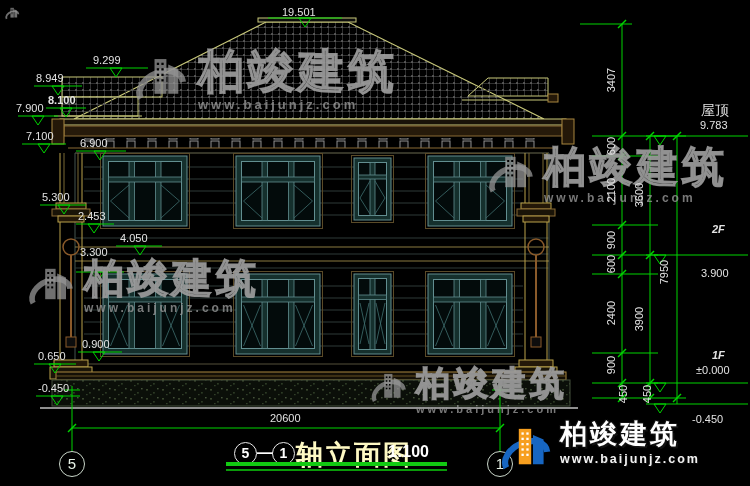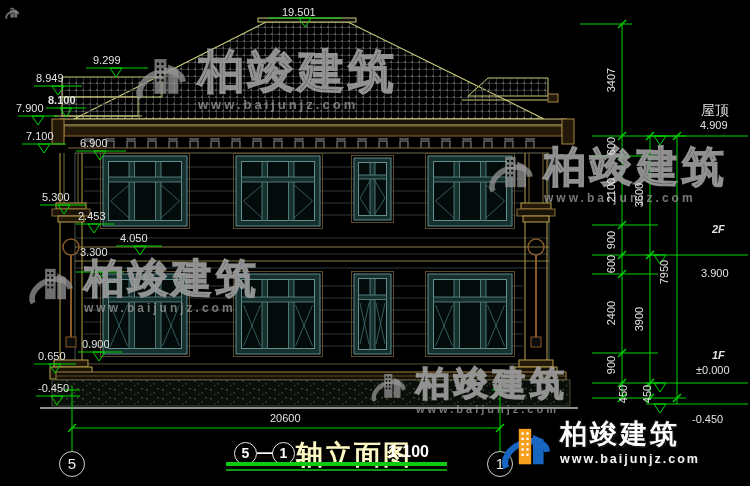--- a/index.html
+++ b/index.html
@@ -337,21 +337,21 @@
   <div class="lbl" style="left:80px;top:137px;">6.900</div>
   <div class="lbl" style="left:42px;top:191px;">5.300</div>
   <div class="lbl" style="left:78px;top:210px;">2.453</div>
   <div class="lbl" style="left:120px;top:232px;">4.050</div>
   <div class="lbl" style="left:80px;top:246px;">3.300</div>
   <div class="lbl" style="left:82px;top:338px;">0.900</div>
   <div class="lbl" style="left:38px;top:350px;">0.650</div>
   <div class="lbl" style="left:38px;top:382px;">-0.450</div>
 
   <div class="lbl cn" style="left:701px;top:104px;">屋顶</div>
-  <div class="lbl" style="left:700px;top:119px;">4.909</div>
+  <div class="lbl" style="left:700px;top:119px;">9.783</div>
   <div class="lbl b" style="left:712px;top:223px;">2F</div>
   <div class="lbl" style="left:701px;top:237px;margin-top:30px;">3.900</div>
   <div class="lbl b" style="left:712px;top:349px;">1F</div>
   <div class="lbl" style="left:696px;top:364px;">±0.000</div>
   <div class="lbl" style="left:692px;top:413px;">-0.450</div>
 
   <div class="rot" style="left:589px;top:73px;">3407</div>
   <div class="rot" style="left:589px;top:139px;">600</div>
   <div class="rot" style="left:589px;top:183px;">2100</div>
   <div class="rot" style="left:589px;top:233px;">900</div>

